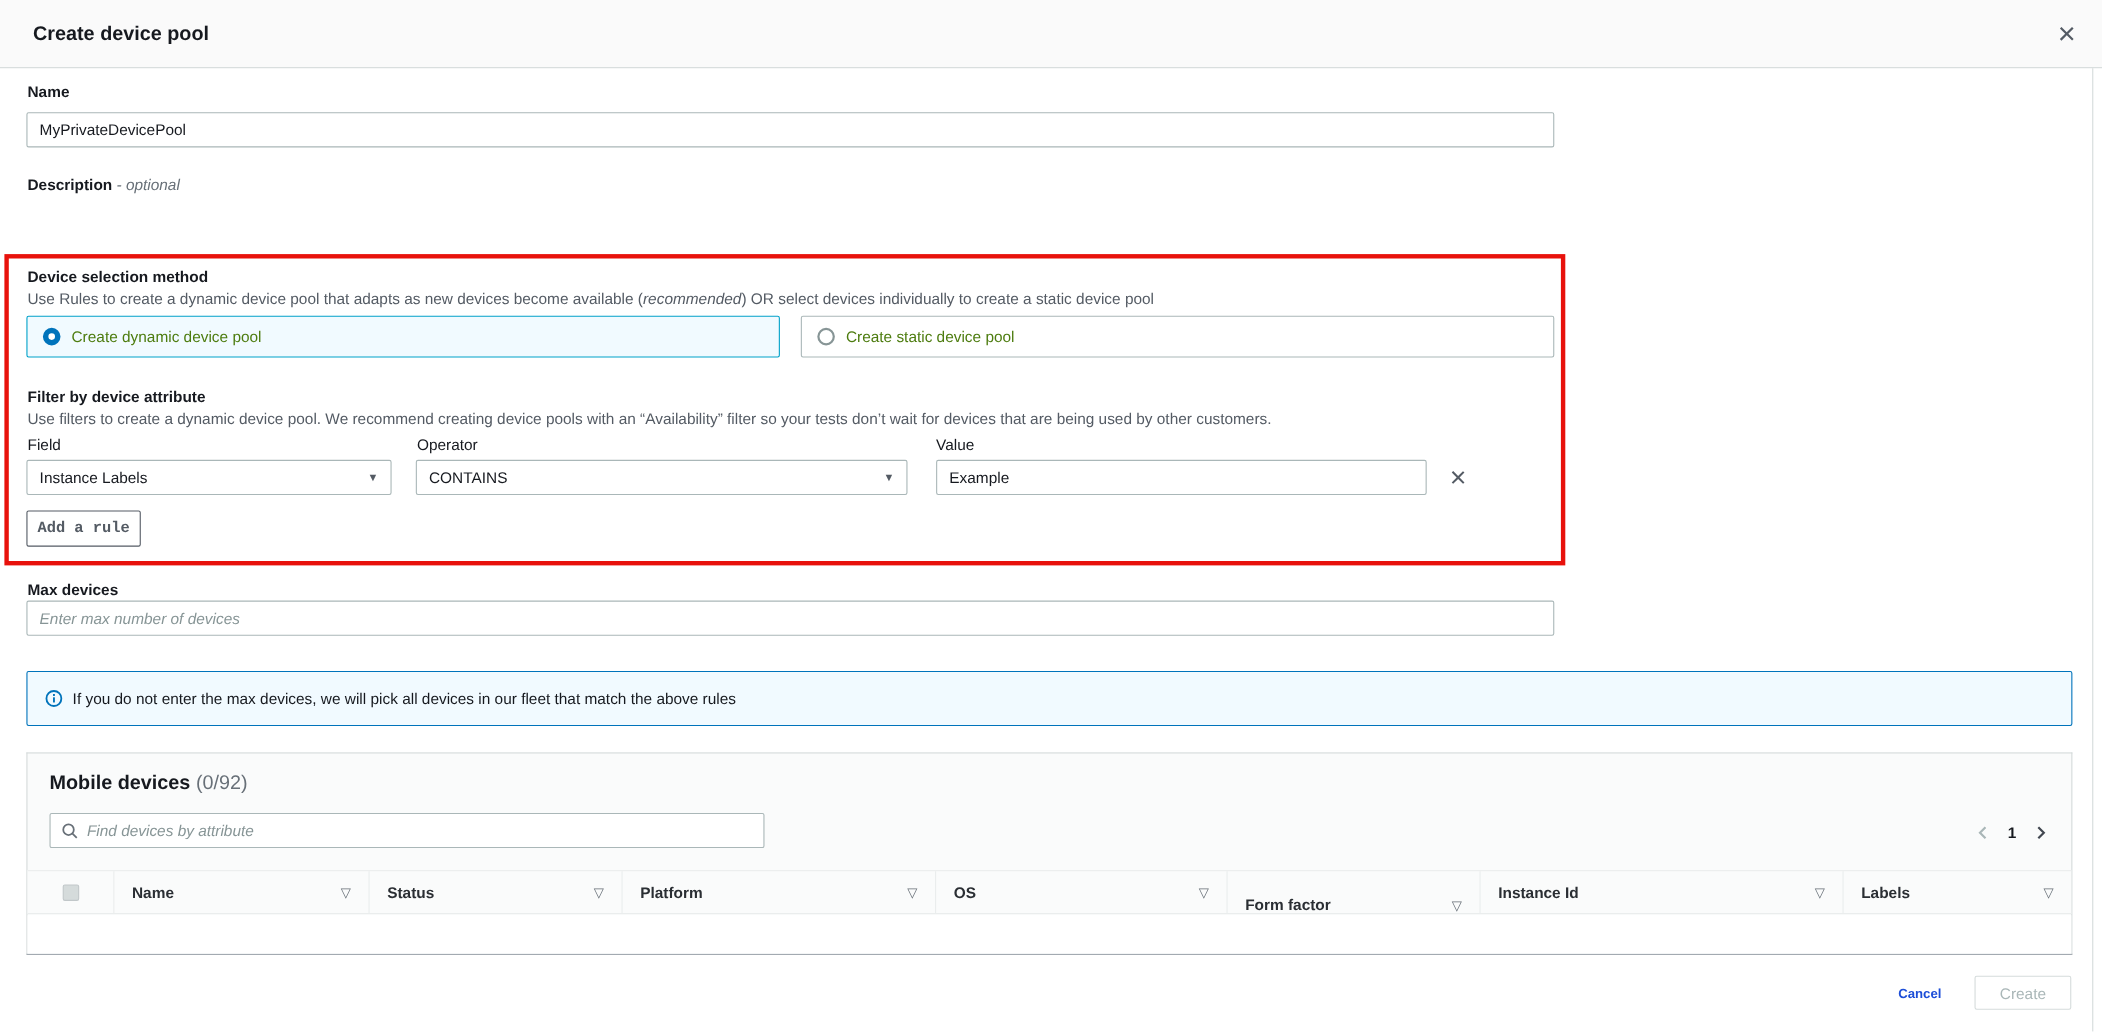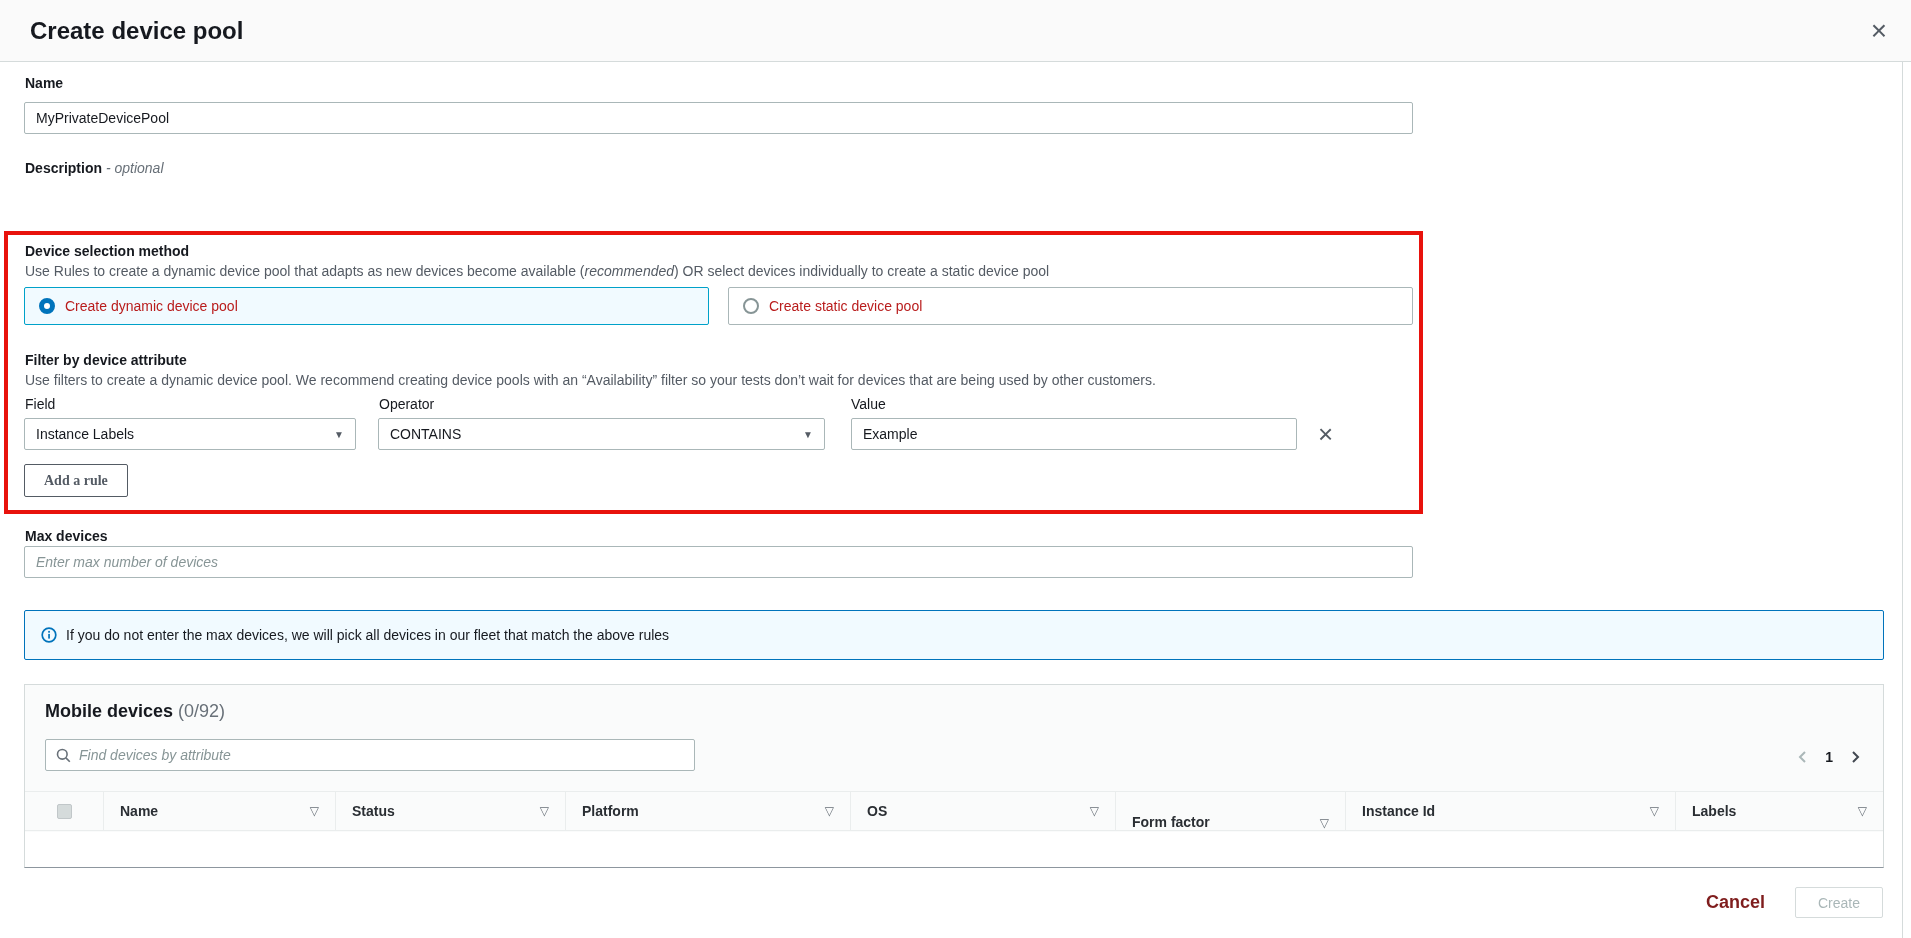--- a/index.html
+++ b/index.html
@@ -3,21 +3,21 @@
 <meta charset="utf-8">
 <style>
   * { margin:0; padding:0; box-sizing:border-box; }
   body { background:#ffffff; font-family:"Liberation Sans","DejaVu Sans",sans-serif; color:#16191f; }
   .stage { position:relative; width:1911px; height:938px; background:#fff; overflow:hidden; }
 
   
   .dlg-header { position:absolute; left:0; top:0; width:1911px; height:62px;
     background:#fafafa; border-bottom:1px solid #d5dbdb; }
   .dlg-title { position:absolute; left:30px; top:50%; transform:translateY(-50%);
-    font-size:24px; font-weight:bold; color:#16191f; }
+    font-size:18px; font-weight:bold; color:#16191f; }
   .dlg-close { position:absolute; right:24px; top:50%; transform:translateY(-50%);
     font-size:28px; line-height:1; color:#545b64; cursor:pointer; font-weight:400; }
 
   .edge-line { position:absolute; left:1902px; top:62px; width:1px; height:876px; background:#d5dbdb; }
 
   
   .flabel { position:absolute; font-size:14px; font-weight:bold; color:#16191f; }
   .fdesc  { position:absolute; font-size:14px; color:#545b64; }
   .opt    { font-weight:normal; font-style:italic; color:#687078; }
   .txt-input { position:absolute; height:32px; border:1px solid #aab7b8; border-radius:2px;
@@ -31,33 +31,33 @@
     border:4px solid #e8120c; pointer-events:none; z-index:50; }
 
   
   .tiles { position:absolute; left:24px; top:287px; width:1389px; height:38px; display:flex; gap:19px; }
   .tile { flex:1 1 0; display:flex; align-items:center; padding-left:14px;
     border:1px solid #aab7b8; border-radius:2px; background:#fff; cursor:pointer; }
   .tile.selected { border:1px solid #00a1c9; background:#f1faff; }
   .radio { width:16px; height:16px; border-radius:50%; margin-right:10px; flex:none; }
   .radio.on  { border:5px solid #0073bb; background:#fff; }
   .radio.off { border:2px solid #879596; background:#fff; }
-  .tile-label { font-size:14px; color:#b91c1c; }
+  .tile-label { font-size:14px; color:#4d7c0f; }
 
   
   .select { position:absolute; top:418px; height:32px; border:1px solid #aab7b8; border-radius:2px;
     background:#fff; display:flex; align-items:center; padding:0 11px; font-size:14px; cursor:pointer; }
   .select .caret { margin-left:auto; font-size:10px; color:#545b64; padding-left:8px; }
   .remove-x { position:absolute; left:1318px; top:421px; font-size:26px; line-height:1;
     color:#545b64; cursor:pointer; }
 
-  .btn-secondary { position:absolute; left:24px; top:464px; height:33px; padding:0 19px;
+  .btn-secondary { position:absolute; left:24px; top:464px; height:33px; padding:0 9px;
     background:#fff; border:1px solid #545b64; border-radius:2px; font-size:14px; font-weight:bold;
     color:#545b64; display:flex; align-items:center; cursor:pointer;
-    font-family:Liberation Serif, serif; }
+    font-family:Liberation Mono, monospace; }
 
   
   .info-banner { position:absolute; left:24px; top:610px; width:1860px; height:50px;
     background:#f1faff; border:1px solid #0073bb; border-radius:2px;
     display:flex; align-items:center; padding-left:16px; }
   .info-banner svg { flex:none; }
   .info-text { font-size:14px; color:#16191f; margin-left:9px; }
 
   
   .devices-card { position:absolute; left:24px; top:684px; width:1860px; height:184px;
@@ -79,21 +79,21 @@
     color:#2a2e33; border-left:1px solid #eaeded; cursor:pointer; }
   .th-cb { display:flex; align-items:center; justify-content:center; width:78px; flex:none; }
   .filter-icon { margin-left:auto; font-size:12px; color:#687078; font-weight:normal; }
   .c1{width:232px;flex:none;} .c2{width:230px;flex:none;} .c3{width:285px;flex:none;}
   .c4{width:265px;flex:none;} .c5{width:230px;flex:none;align-items:flex-end;} .c6{width:330px;flex:none;} .c7{width:208px;flex:none;}
   .cb { width:15px; height:15px; background:#d5dbdb; border:1px solid #c1c7c9; border-radius:2px; }
   .empty-row { position:absolute; left:0; top:147px; width:1858px; height:35px; background:#ffffff; }
 
   
   .footer { position:absolute; top:887px; right:28px; height:31px; display:flex; align-items:center; gap:30px; }
-  .btn-link { font-size:18px; font-weight:bold; color:#7f1d1d; cursor:pointer; }
+  .btn-link { font-size:12px; font-weight:bold; color:#1d4ed8; cursor:pointer; }
   .btn-disabled { height:31px; padding:0 22px; background:#fff; border:1px solid #d5dbdb;
     border-radius:2px; font-size:14px; font-weight:normal; color:#aab7b8; display:flex; align-items:center; }
 </style>
 </head>
 <body>
 
 <div class="stage">
 
   <div class="dlg-header">
     <div class="dlg-title">Create device pool</div>

